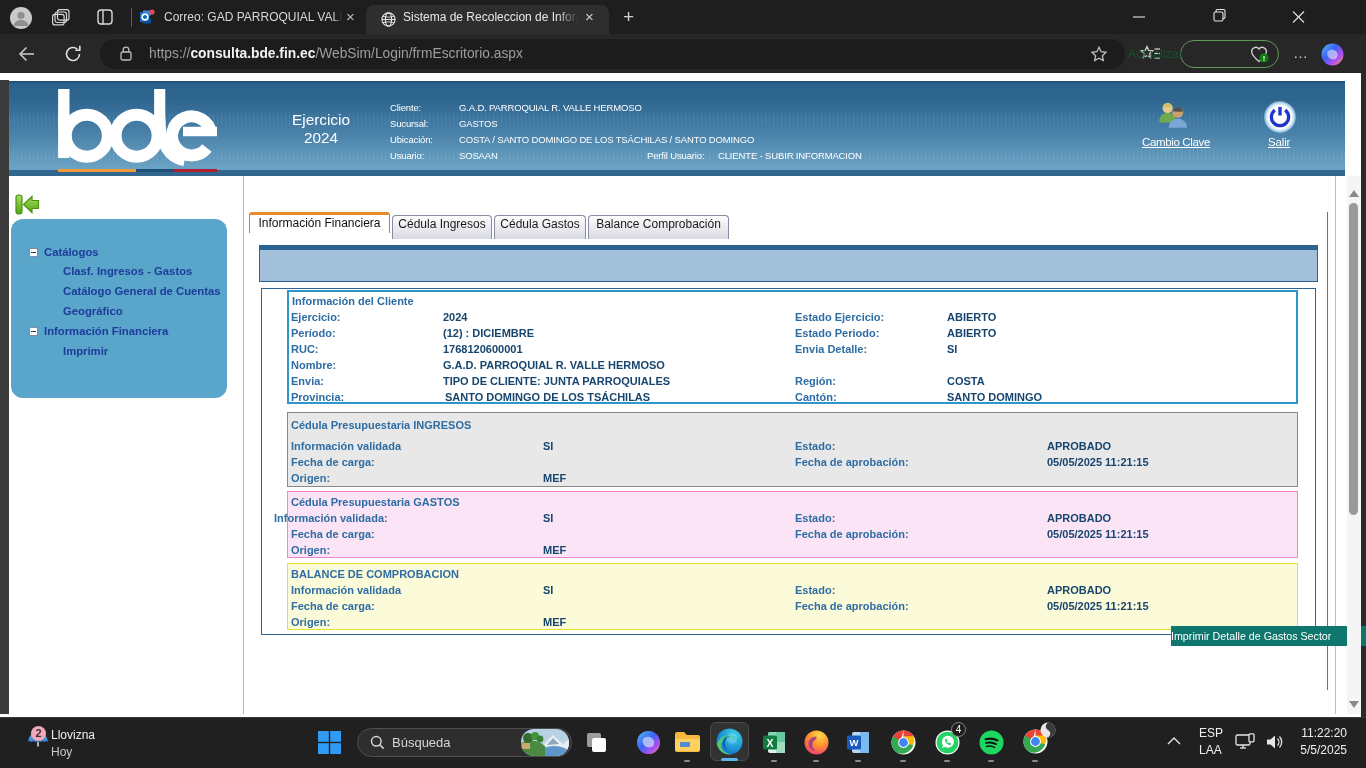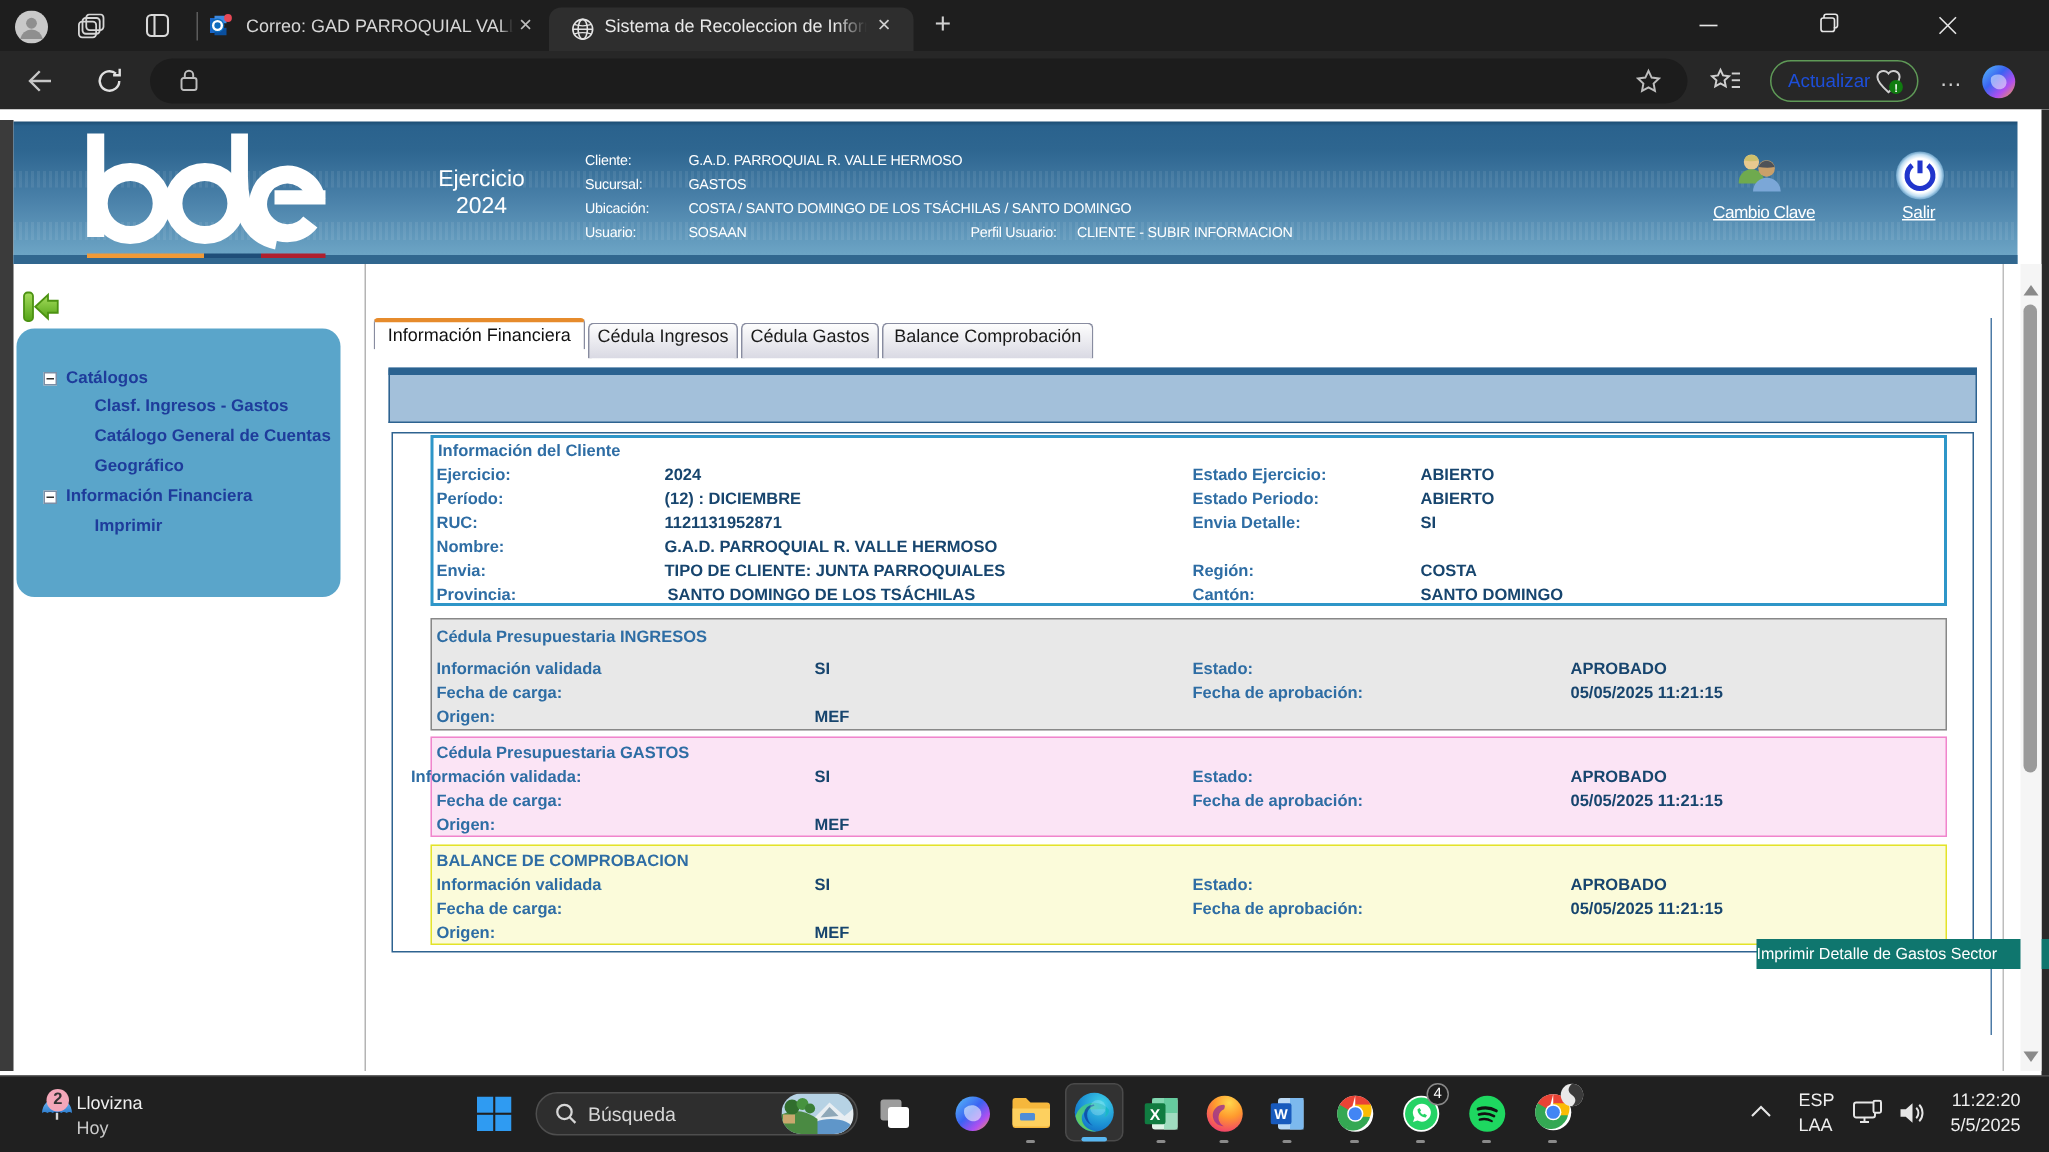--- a/index.html
+++ b/index.html
@@ -97,31 +97,32 @@
   </svg>
   <svg class="abs" style="left:63px;top:44px" width="20" height="20" viewBox="0 0 20 20" fill="none" stroke="#e0e0e0" stroke-width="1.6">
     <path d="M16.5 10 a6.5 6.5 0 1 1 -2.2 -4.9"></path>
     <path d="M16.8 1.8 L16.8 6.2 L12.4 6.2" fill="none"></path>
   </svg>
   <div class="abs" id="urlpill"></div>
   <svg class="abs" style="left:118px;top:45px" width="16" height="17" viewBox="0 0 16 17" fill="none" stroke="#bdbdbd" stroke-width="1.3">
     <rect x="3" y="7" width="10" height="8" rx="1.5"></rect>
     <path d="M5.2 7 v-2 a2.8 2.8 0 0 1 5.6 0 v2"></path>
   </svg>
+  <div class="abs urltxt" style="left:149px;top:39px;font-size:13.8px"><span style="color:#9d9d9d">https://</span><span style="color:#f2f2f2;font-weight:bold">consulta.bde.fin.ec</span><span style="color:#9d9d9d">/WebSim/Login/frmEscritorio.aspx</span></div>
   <svg class="abs" style="left:1090px;top:45px" width="18" height="18" viewBox="0 0 18 18" fill="none" stroke="#bdbdbd" stroke-width="1.3">
     <path d="M9 2.2 L11.1 6.7 16 7.3 12.4 10.7 13.3 15.6 9 13.2 4.7 15.6 5.6 10.7 2 7.3 6.9 6.7 Z"></path>
   </svg>
   <svg class="abs" style="left:1140px;top:44px" width="22" height="20" viewBox="0 0 22 20" fill="none" stroke="#cfcfcf" stroke-width="1.3">
     <path d="M7 2.6 L8.7 6.3 12.7 6.8 9.7 9.6 10.5 13.6 7 11.6 3.5 13.6 4.3 9.6 1.3 6.8 5.3 6.3 Z"></path>
     <line x1="14.5" y1="5" x2="20" y2="5"></line>
       <line x1="14.5" y1="9.5" x2="20" y2="9.5"></line>
       <line x1="14.5" y1="14" x2="20" y2="14"></line>
   </svg>
   <div class="abs" style="left:1180px;top:40px;width:99px;height:28px;border:1px solid #5f9a57;border-radius:14px"></div>
-  <div class="abs" style="left:1192px;top:40px;color:#1d4ed8;font-size:12.5px;line-height:28px">Actualizar</div>
+  <div class="abs" style="left:1128px;top:40px;color:#14532d;font-size:12.5px;line-height:28px">Actualizar</div>
   <svg class="abs" style="left:1250px;top:45px" width="20" height="19" viewBox="0 0 20 19">
     <path d="M9 16.5 C5 13 1.6 9.8 1.6 6.4 A4.1 4.1 0 0 1 9 4 A4.1 4.1 0 0 1 16.4 6.4 C16.4 9.8 13 13 9 16.5 Z" fill="none" stroke="#cfcfcf" stroke-width="1.3"></path>
     <circle cx="14" cy="13" r="4.6" fill="#107c10"></circle>
     <text x="14" y="16" font-size="7.5" fill="#fff" text-anchor="middle" font-weight="bold">!</text>
   </svg>
   <div class="abs" style="left:1293px;top:44px;color:#d0d0d0;font-size:15px;letter-spacing:1px">…</div>
   <svg class="abs" style="left:1320px;top:42px" width="25" height="25" viewBox="0 0 25 25">
     <defs>
       <linearGradient id="cop" x1="0" y1="0" x2="1" y2="1">
         <stop offset="0" stop-color="#57c0f7"></stop>
@@ -229,21 +230,21 @@
 
   <div class="abs" style="left:261px;top:288px;width:1055px;height:347px;border:1px solid #2e6390;background:#fff"></div>
 
   <div class="abs" style="left:287px;top:290px;width:1011px;height:114px;border:2px solid #2e96c8;background:#fff"></div>
   <div class="ctext lab" style="left:292px;top:295px">Información del Cliente</div>
   <div class="ctext lab" style="left:291px;top:311px">Ejercicio:</div>
     <div class="ctext val" style="left:443px;top:311px">2024</div>
   <div class="ctext lab" style="left:291px;top:327px">Período:</div>
     <div class="ctext val" style="left:443px;top:327px">(12) : DICIEMBRE</div>
   <div class="ctext lab" style="left:291px;top:343px">RUC:</div>
-    <div class="ctext val" style="left:443px;top:343px">1121131952871</div>
+    <div class="ctext val" style="left:443px;top:343px">1768120600001</div>
   <div class="ctext lab" style="left:291px;top:359px">Nombre:</div>
     <div class="ctext val" style="left:443px;top:359px">G.A.D. PARROQUIAL R. VALLE HERMOSO</div>
   <div class="ctext lab" style="left:291px;top:375px">Envia:</div>
     <div class="ctext val" style="left:443px;top:375px">TIPO DE CLIENTE: JUNTA PARROQUIALES</div>
   <div class="ctext lab" style="left:291px;top:391px">Provincia:</div>
     <div class="ctext val" style="left:445px;top:391px">SANTO DOMINGO DE LOS TSÁCHILAS</div>
   <div class="ctext lab" style="left:795px;top:311px">Estado Ejercicio:</div>
     <div class="ctext val" style="left:947px;top:311px">ABIERTO</div>
   <div class="ctext lab" style="left:795px;top:327px">Estado Periodo:</div>
     <div class="ctext val" style="left:947px;top:327px">ABIERTO</div>

